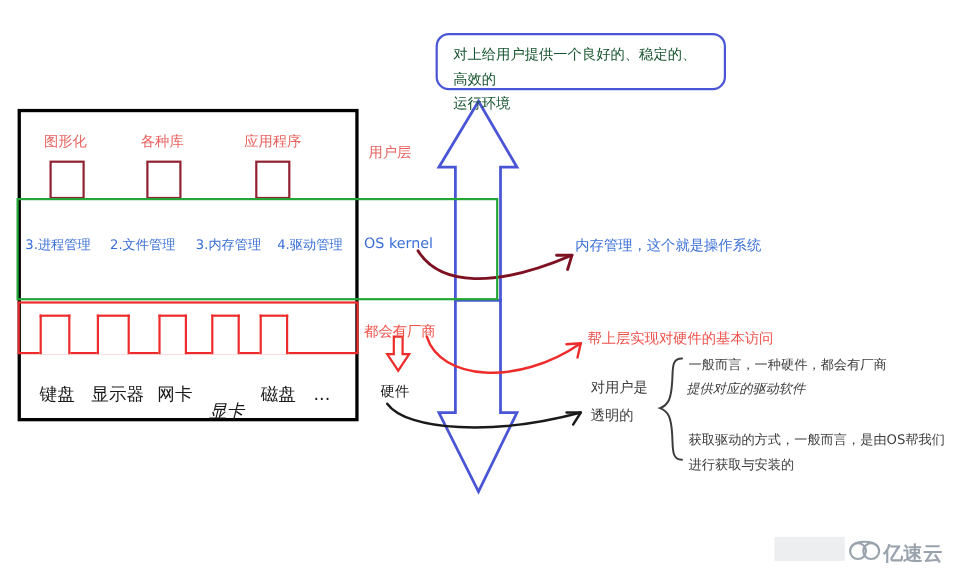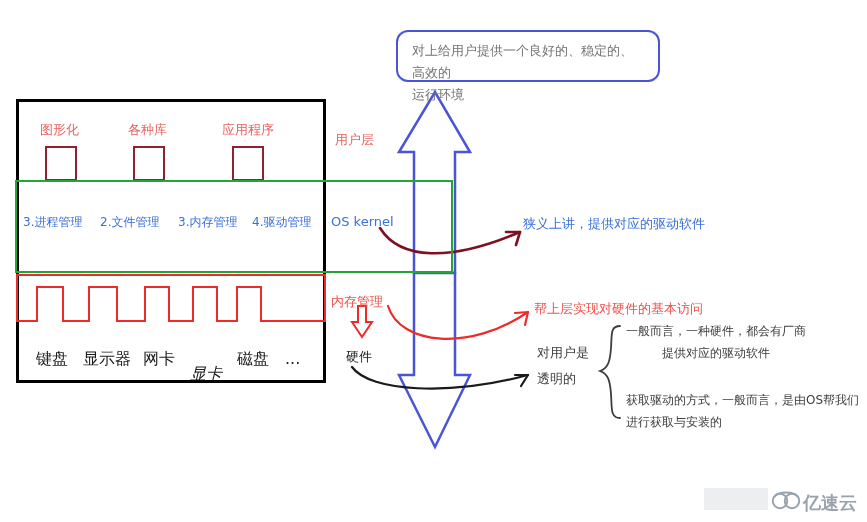--- a/index.html
+++ b/index.html
@@ -74,21 +74,21 @@
     border-bottom: none;
   }
 
   
   .bubble {
     position: absolute;
     border: 2px solid #4a55d6;
     border-radius: 12px;
     box-sizing: border-box;
     background: #ffffff;
-    color: #737373;
+    color: #14532d;
     font-size: 13px;
     line-height: 1.7;
     padding: 8px 14px;
   }
 
   
   .wm-bar {
     position: absolute;
     background: #eceef0;
   }
@@ -154,46 +154,46 @@
   <div class="txt fs13 t-red" style="left:335px; top:131px;">用户层</div>
 
   <div class="box-green" style="left:15px; top:180px; width:438px; height:93px;"></div>
 
   <div class="txt fs12 t-blue" style="left:23px; top:214px;">3.进程管理</div>
   <div class="txt fs12 t-blue" style="left:100px; top:214px;">2.文件管理</div>
   <div class="txt fs12 t-blue" style="left:178px; top:214px;">3.内存管理</div>
   <div class="txt fs12 t-blue" style="left:252px; top:214px;">4.驱动管理</div>
   <div class="txt fs13 t-blue" style="left:331px; top:213px;">OS kernel</div>
 
-  <div class="txt fs13 t-blue" style="left:523px; top:215px;">狭义上讲，提供对应的驱动软件</div>
+  <div class="txt fs13 t-blue" style="left:523px; top:215px;">内存管理，这个就是操作系统</div>
 
   <div class="box-red" style="left:16px; top:274px; width:310px; height:48px;"></div>
 
   <div class="sq-red" style="left:36px; top:286px; width:28px; height:36px;"></div>
   <div class="sq-red" style="left:88px; top:286px; width:30px; height:36px;"></div>
   <div class="sq-red" style="left:144px; top:286px; width:26px; height:36px;"></div>
   <div class="sq-red" style="left:192px; top:286px; width:26px; height:36px;"></div>
   <div class="sq-red" style="left:236px; top:286px; width:26px; height:36px;"></div>
 
-  <div class="txt fs13 t-redbold" style="left:331px; top:293px;">内存管理</div>
+  <div class="txt fs13 t-redbold" style="left:331px; top:293px;">都会有厂商</div>
   <div class="txt fs13 t-black" style="left:346px; top:348px;">硬件</div>
   <div class="txt fs13 t-redbold" style="left:534px; top:300px;">帮上层实现对硬件的基本访问</div>
 
   <div class="txt fs16 t-black" style="left:36px; top:347px;">键盘</div>
   <div class="txt fs16 t-black" style="left:83px; top:347px;">显示器</div>
   <div class="txt fs16 t-black" style="left:143px; top:347px;">网卡</div>
   <div class="txt fs16 t-black" style="left:190px; top:362px;font-style:italic;">显卡</div>
   <div class="txt fs16 t-black" style="left:237px; top:347px;">磁盘</div>
   <div class="txt fs16 t-black" style="left:285px; top:347px;">...</div>
 
   <div class="txt fs13 t-gray" style="left:537px; top:344px;">对用户是</div>
   <div class="txt fs13 t-gray" style="left:537px; top:370px;">透明的</div>
 
   <div class="txt fs12 t-gray" style="left:626px; top:323px;">一般而言，一种硬件，都会有厂商</div>
-  <div class="txt fs12 t-gray" style="left:662px; top:345px;">提供对应的驱动软件</div>
+  <div class="txt fs12 t-gray" style="left:624px; top:345px;font-style:italic;">提供对应的驱动软件</div>
 
   <div class="txt fs12 t-gray" style="left:626px; top:392px;">获取驱动的方式，一般而言，是由OS帮我们</div>
   <div class="txt fs12 t-gray" style="left:626px; top:414px;">进行获取与安装的</div>
 
 
   <div class="wm-bar" style="left:704px; top:488px; width:64px; height:22px;"></div>
   <div class="wm-text" style="left:803px; top:491px;">亿速云</div>
 
 </div>
 

